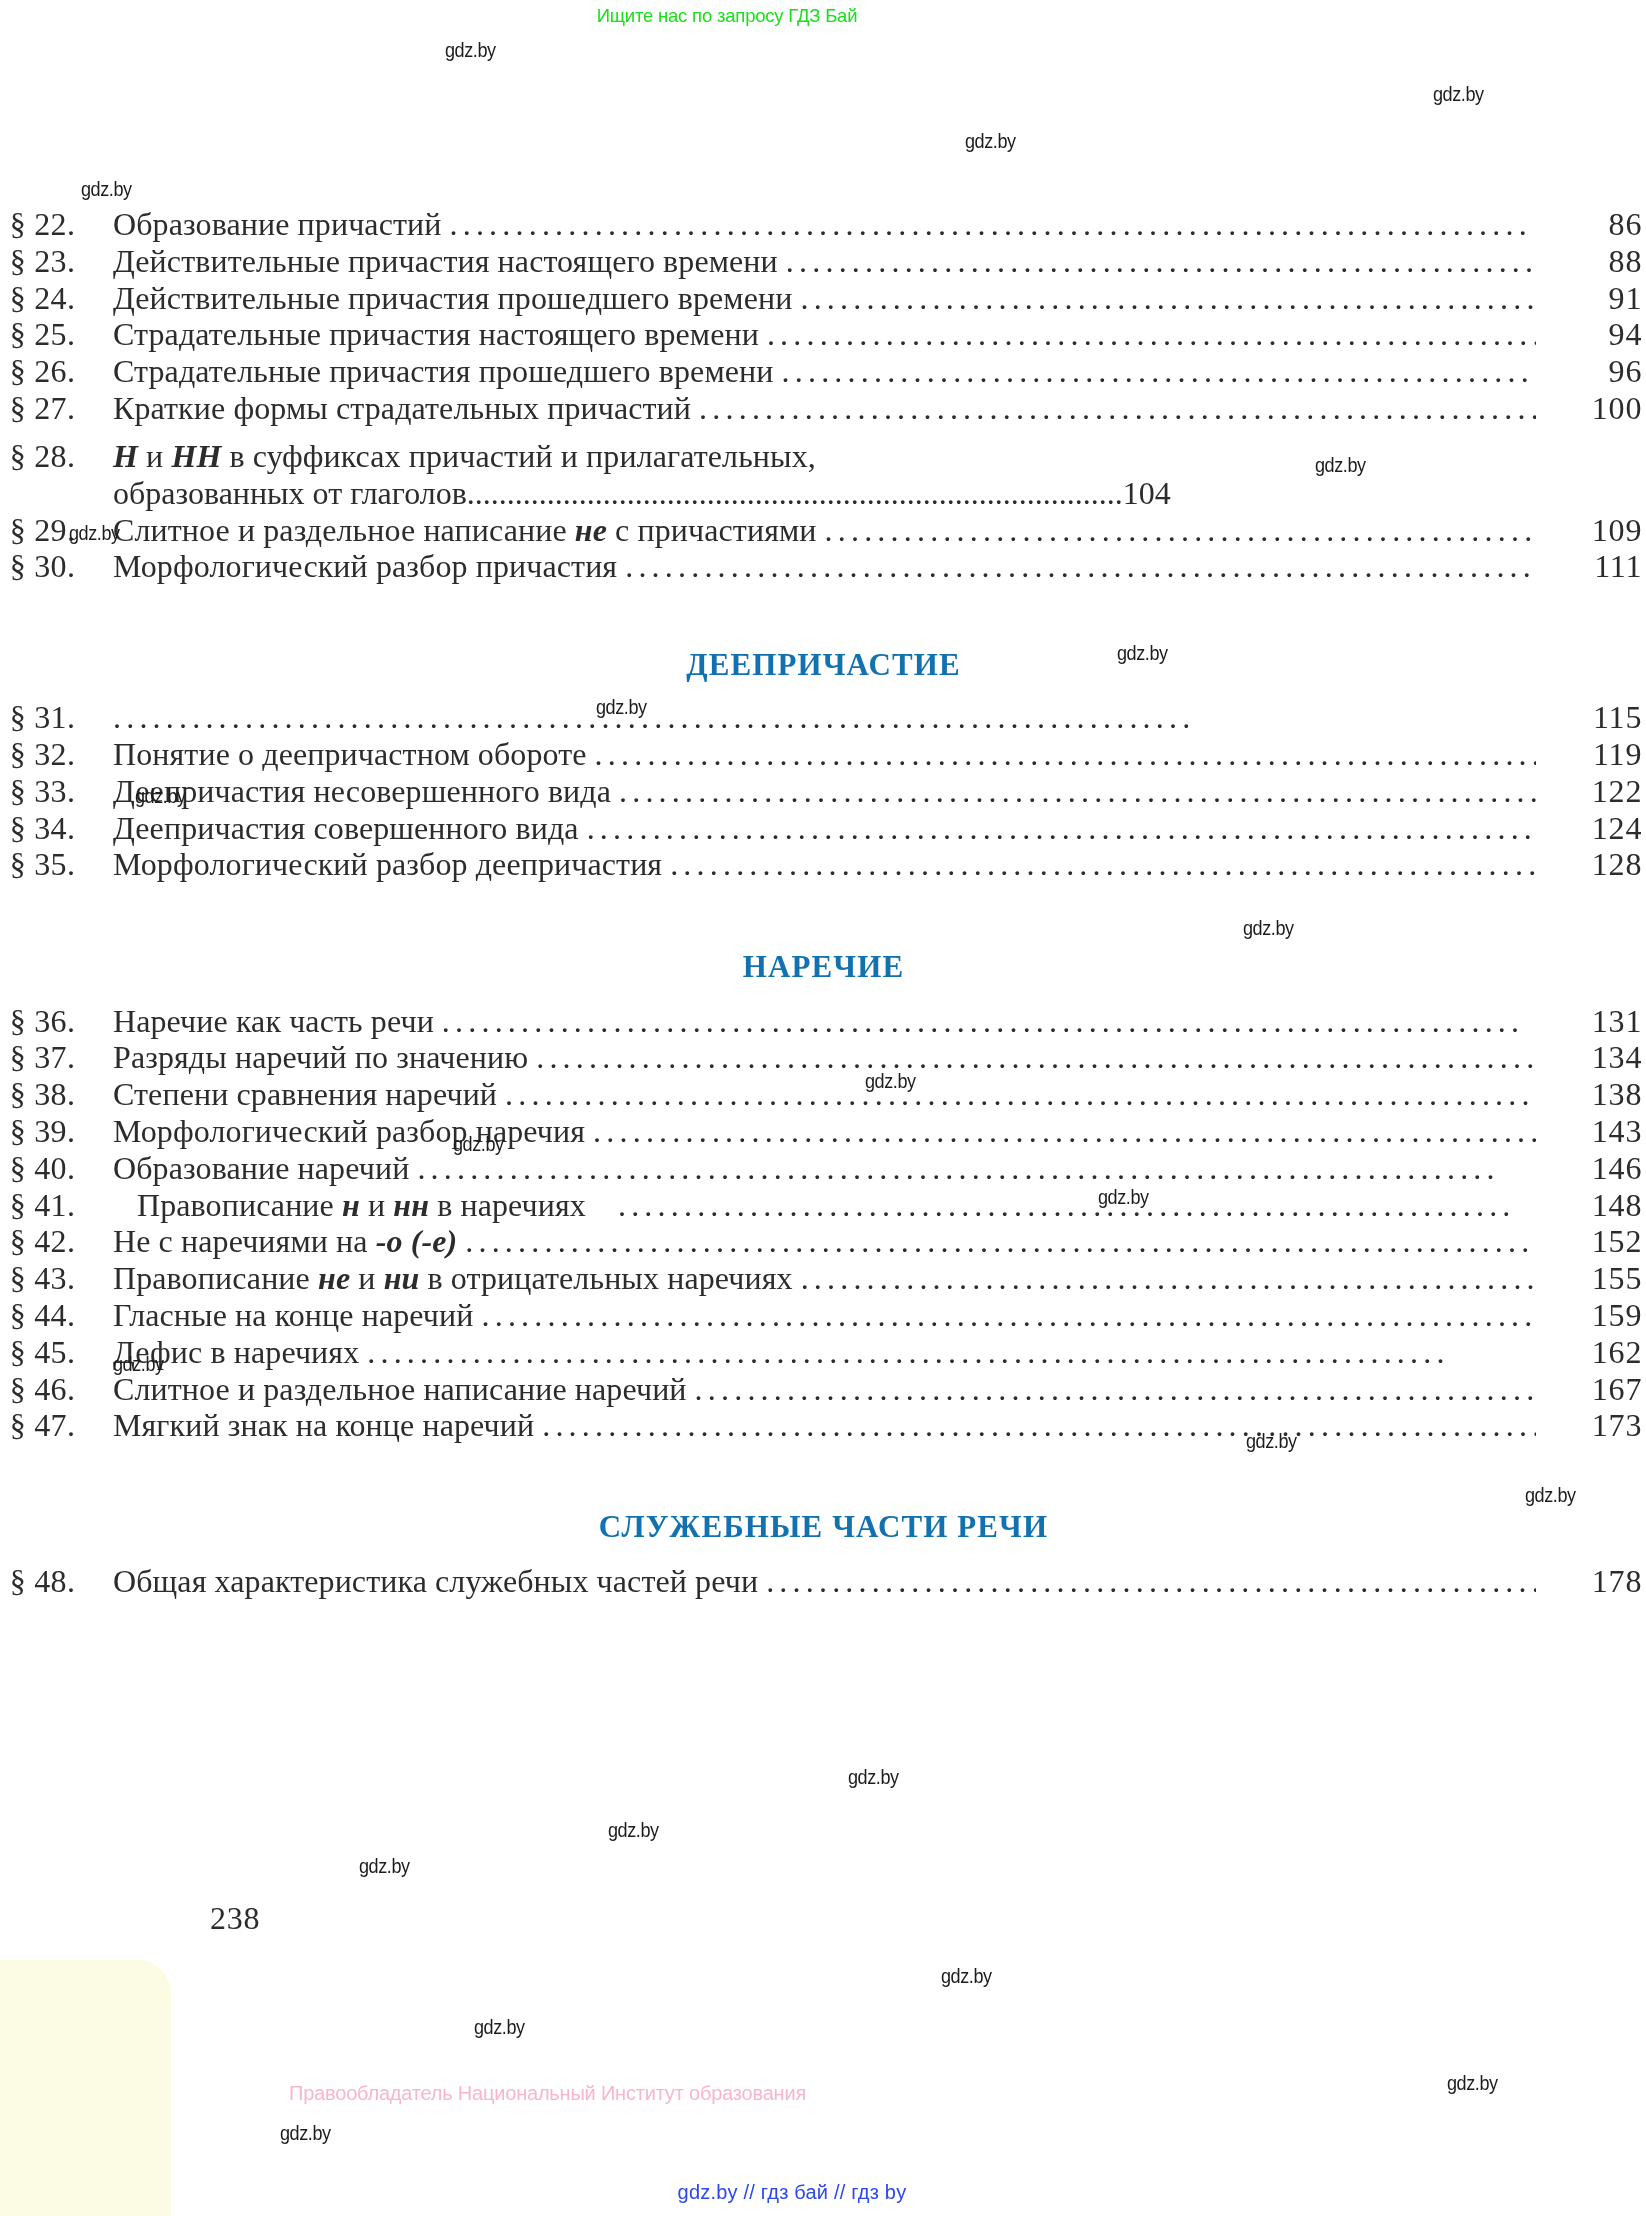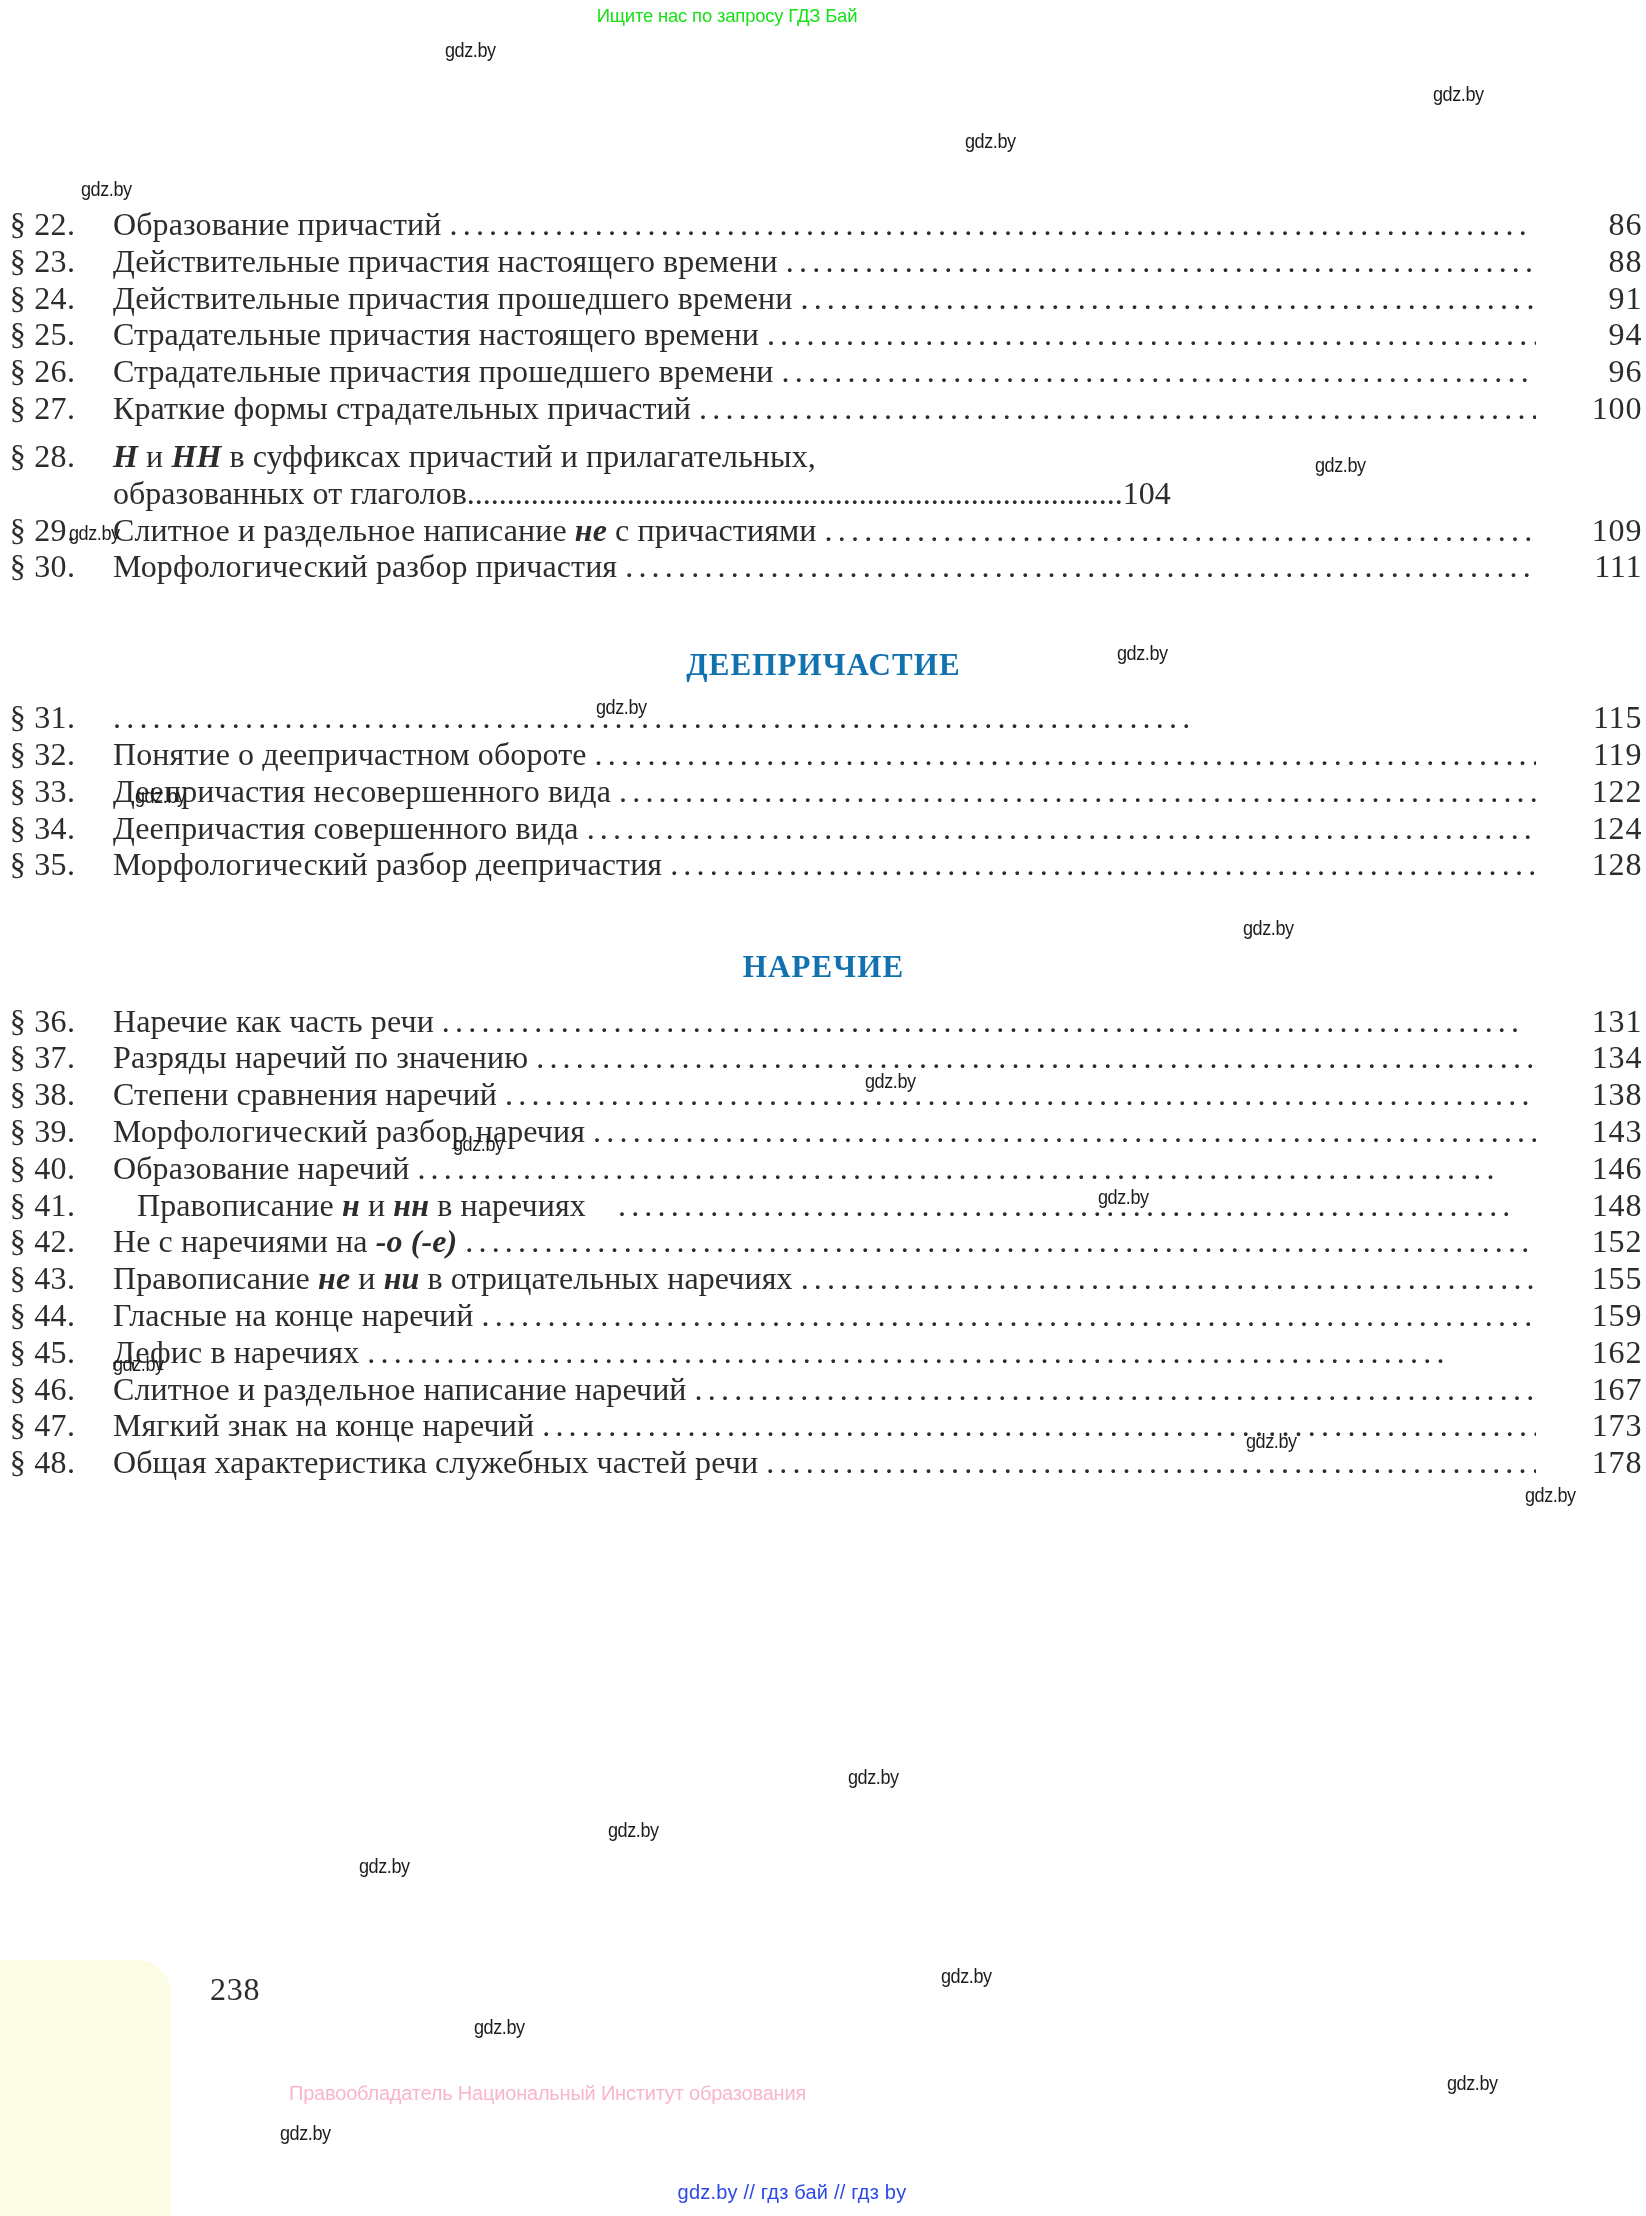--- a/index.html
+++ b/index.html
@@ -374,29 +374,30 @@
           <span class="page">167</span>
         </div>
         <div class="toc-row" style="margin-bottom: 4.8px;">
           <span class="num">§ 47.</span>
           <span class="title">Мягкий знак на конце наречий</span>
           <span class="leader">..................................................................................</span>
           <span class="page">173</span>
         </div>
       </div>
 
+    <div class="section-head" style="margin-top:68px; margin-bottom:19.3px;">СЛУЖЕБНЫЕ ЧАСТИ РЕЧИ</div>
     <div id="group-e">
         <div class="toc-row" style="margin-bottom: 4.8px;">
           <span class="num">§ 48.</span>
           <span class="title">Общая характеристика служебных частей речи</span>
           <span class="leader">..................................................................................</span>
           <span class="page">178</span>
         </div>
       </div>
 
   </div>
 
-  <div class="page-number" style="left:210px; top:1971px;text-align:center;">238</div>
+  <div class="page-number" style="left:210px; top:1900px;text-align:center;">238</div>
   <div class="copyright" style="left:289px; top:2082px;">Правообладатель Национальный Институт образования</div>
   <div class="bottom-link" style="top:2181px;">gdz.by  //  гдз бай  //  гдз by</div>
 
 </div>
 
 
 </body></html>

